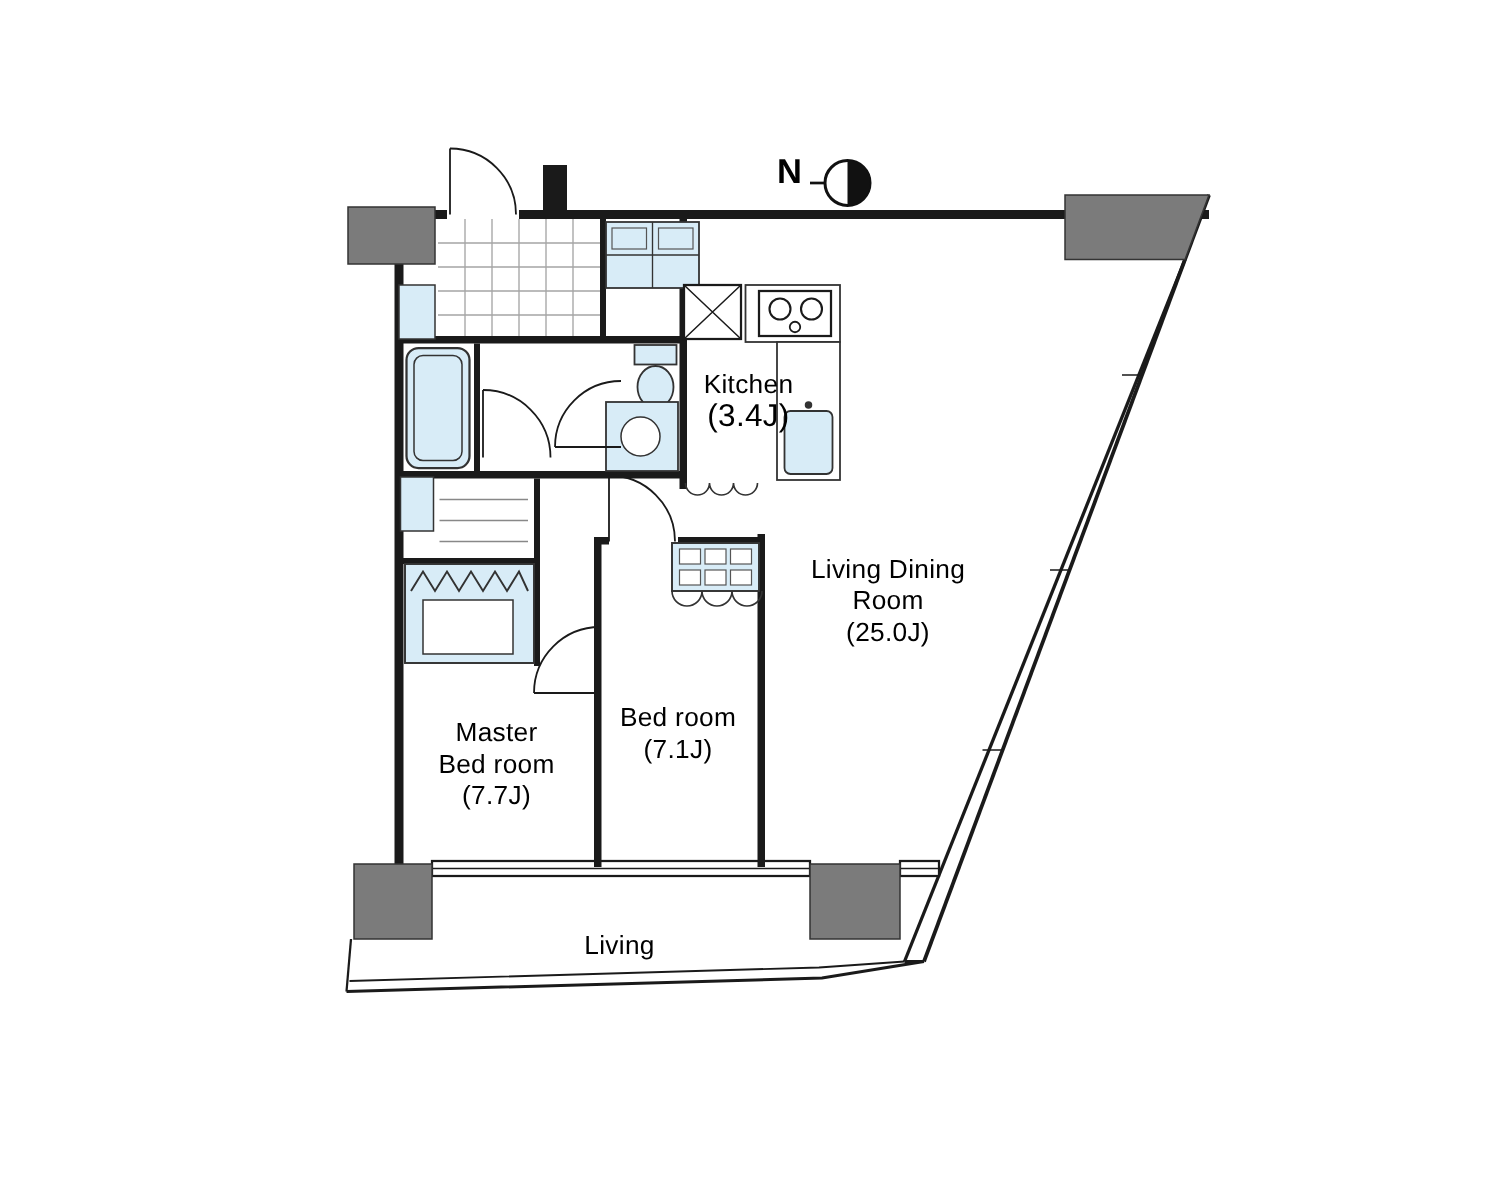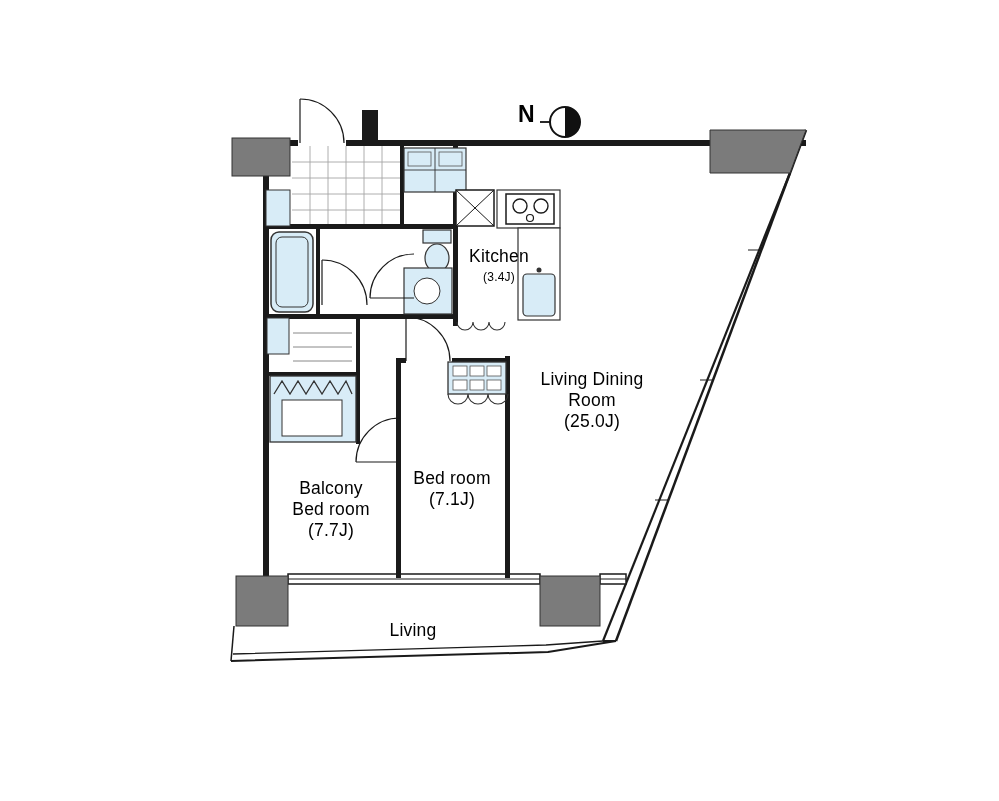--- a/index.html
+++ b/index.html
@@ -5,21 +5,21 @@
   html,body{margin:0;padding:0;background:#fff;}
   .canvas{
     position:relative;width:999px;height:801px;background:#ffffff;overflow:hidden;
     font-family:"Liberation Sans", sans-serif;color:#000;
   }
   .canvas svg{position:absolute;left:0;top:0;}
   .lbl{
     position:absolute;transform:translateX(-50%);text-align:center;
     font-size:17.5px;line-height:21px;letter-spacing:.2px;white-space:nowrap;color:#000;
   }
-  .lbl-small{font-size:12px;}
+  .lbl-small{font-size:21px;}
   .lbl-n{transform:none;font-size:23px;font-weight:700;line-height:23px;}
 </style>
 </head>
 <body>
 
 <div class="canvas">
 
   <svg width="999" height="801" viewBox="0 0 999 801">
 
     <g stroke="#1a1a1a" fill="none">
@@ -151,21 +151,21 @@
     <div>Room</div>
     <div>(25.0J)</div>
   </div>
 
   <div class="lbl" style="left:452px;top:468px;">
     <div>Bed room</div>
     <div>(7.1J)</div>
   </div>
 
   <div class="lbl" style="left:331px;top:478px;">
-    <div>Balcony</div>
+    <div>Master</div>
     <div>Bed room</div>
     <div>(7.7J)</div>
   </div>
 
   <div class="lbl" style="left:413px;top:620px;">
     <div>Living</div>
   </div>
 
 </div>
 

